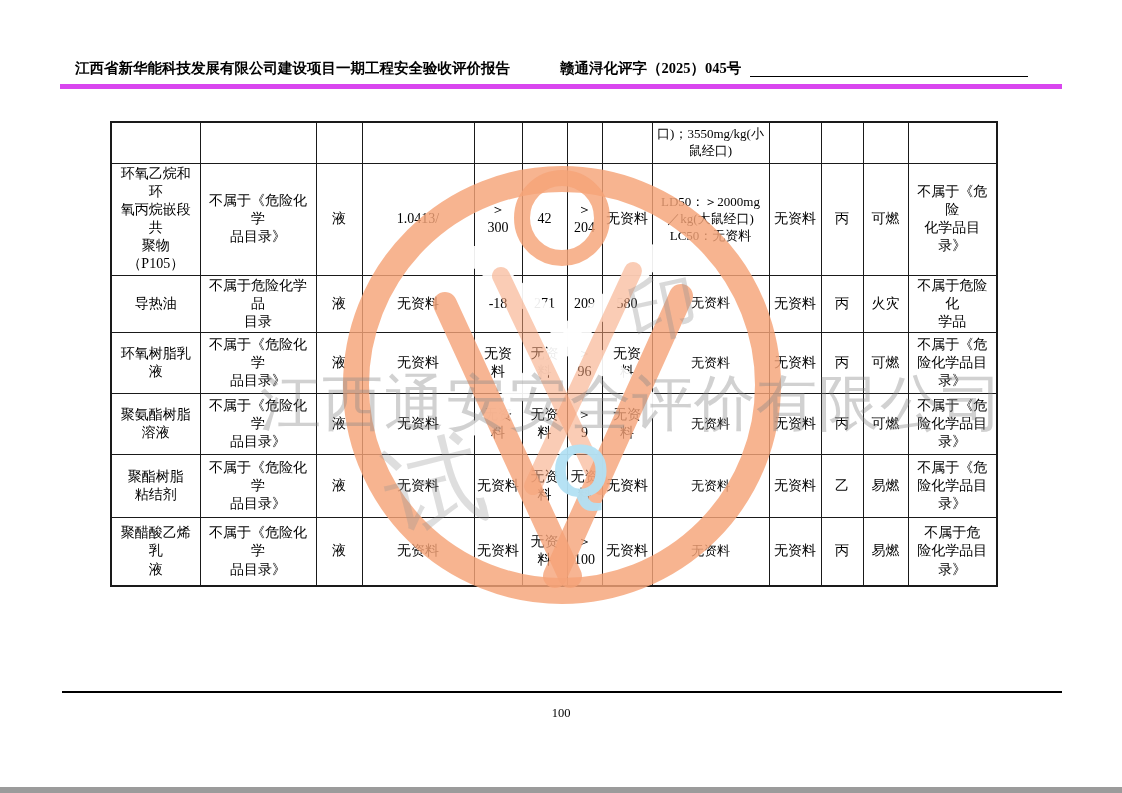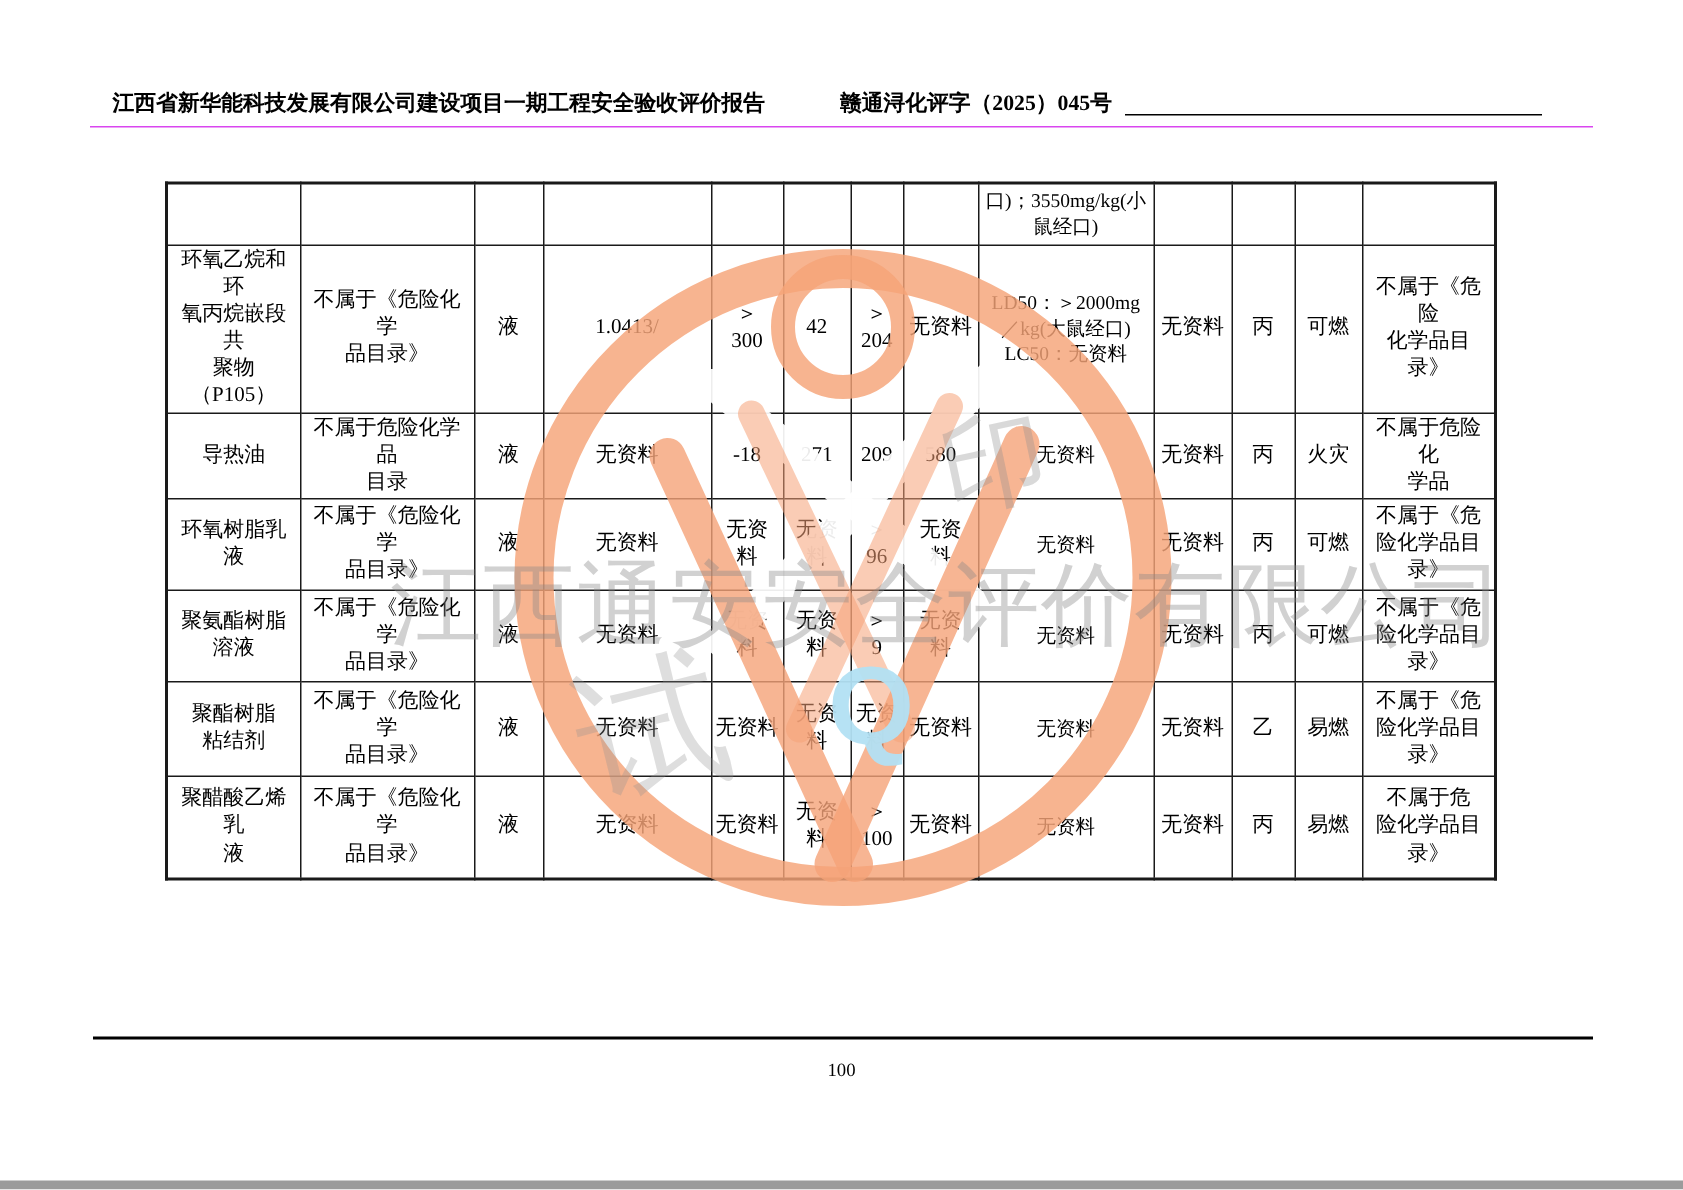--- a/index.html
+++ b/index.html
@@ -3,21 +3,21 @@
 <meta charset="utf-8">
 <style>
   html,body{margin:0;padding:0;background:#e8e8e8;}
   .page{
     position:relative;width:1122px;height:793px;background:#ffffff;overflow:hidden;
     font-family:"Liberation Serif","DejaVu Serif",serif;color:#000;
   }
   
   .header{
     position:absolute;left:60px;top:56px;width:1002px;height:28px;
-    border-bottom:1px solid #d946ef;
+    border-bottom:5px solid #d946ef;
     font-size:14.5px;font-weight:bold;white-space:nowrap;
   }
   .header .title-left{position:absolute;left:15px;top:3px;}
   .header .docnum{position:absolute;left:500px;top:3px;}
   .header .blank-line{
     position:absolute;left:690px;top:0;width:278px;height:20px;
     border-bottom:1px solid #000;
   }
   
   table.haz{

